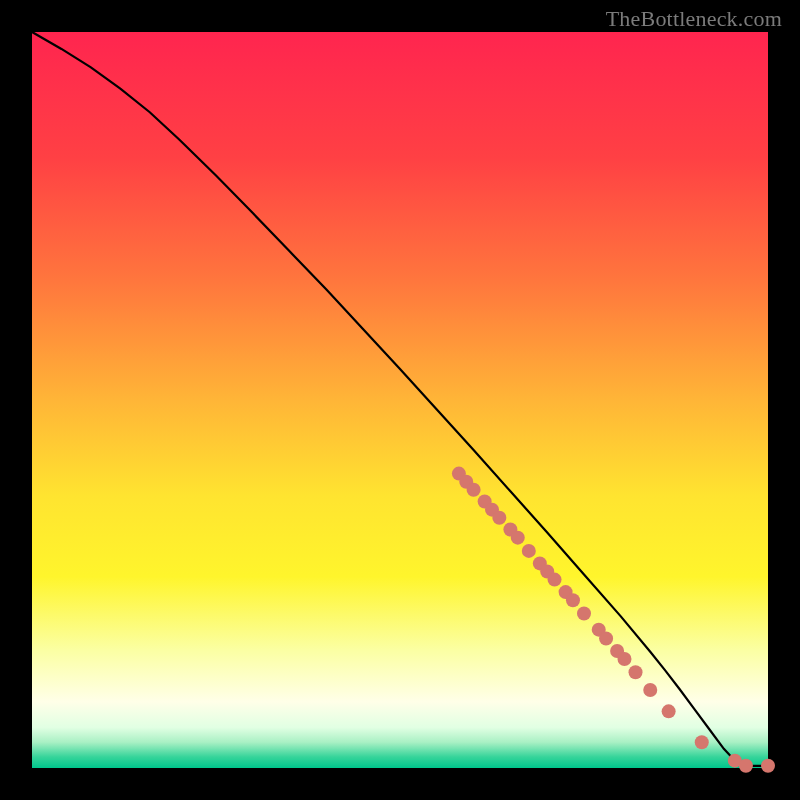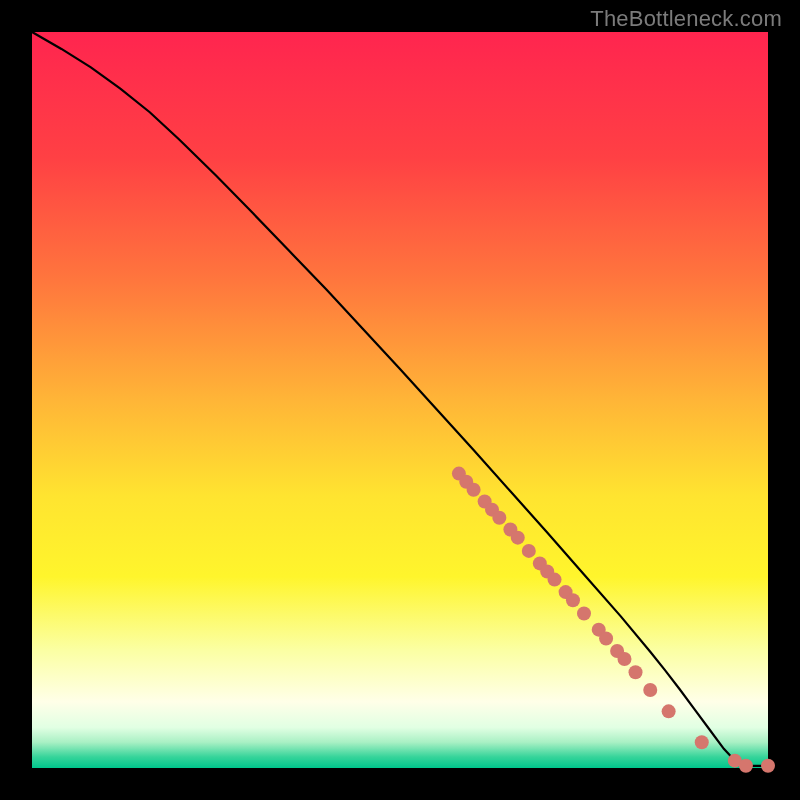--- a/index.html
+++ b/index.html
@@ -8,20 +8,21 @@
     width: 800px;
     height: 800px;
     background: #000;
     font-family: Arial, Helvetica, sans-serif;
     overflow: hidden;
   }
   .stage {
     position: relative;
     width: 800px;
     height: 800px;
+    font-family: Liberation Serif, serif;
   }
   .attribution {
     position: absolute;
     top: 6px;
     right: 18px;
     color: #7b7b7b;
     font-size: 22px;
     font-weight: 500;
     letter-spacing: 0.2px;
     user-select: none;

